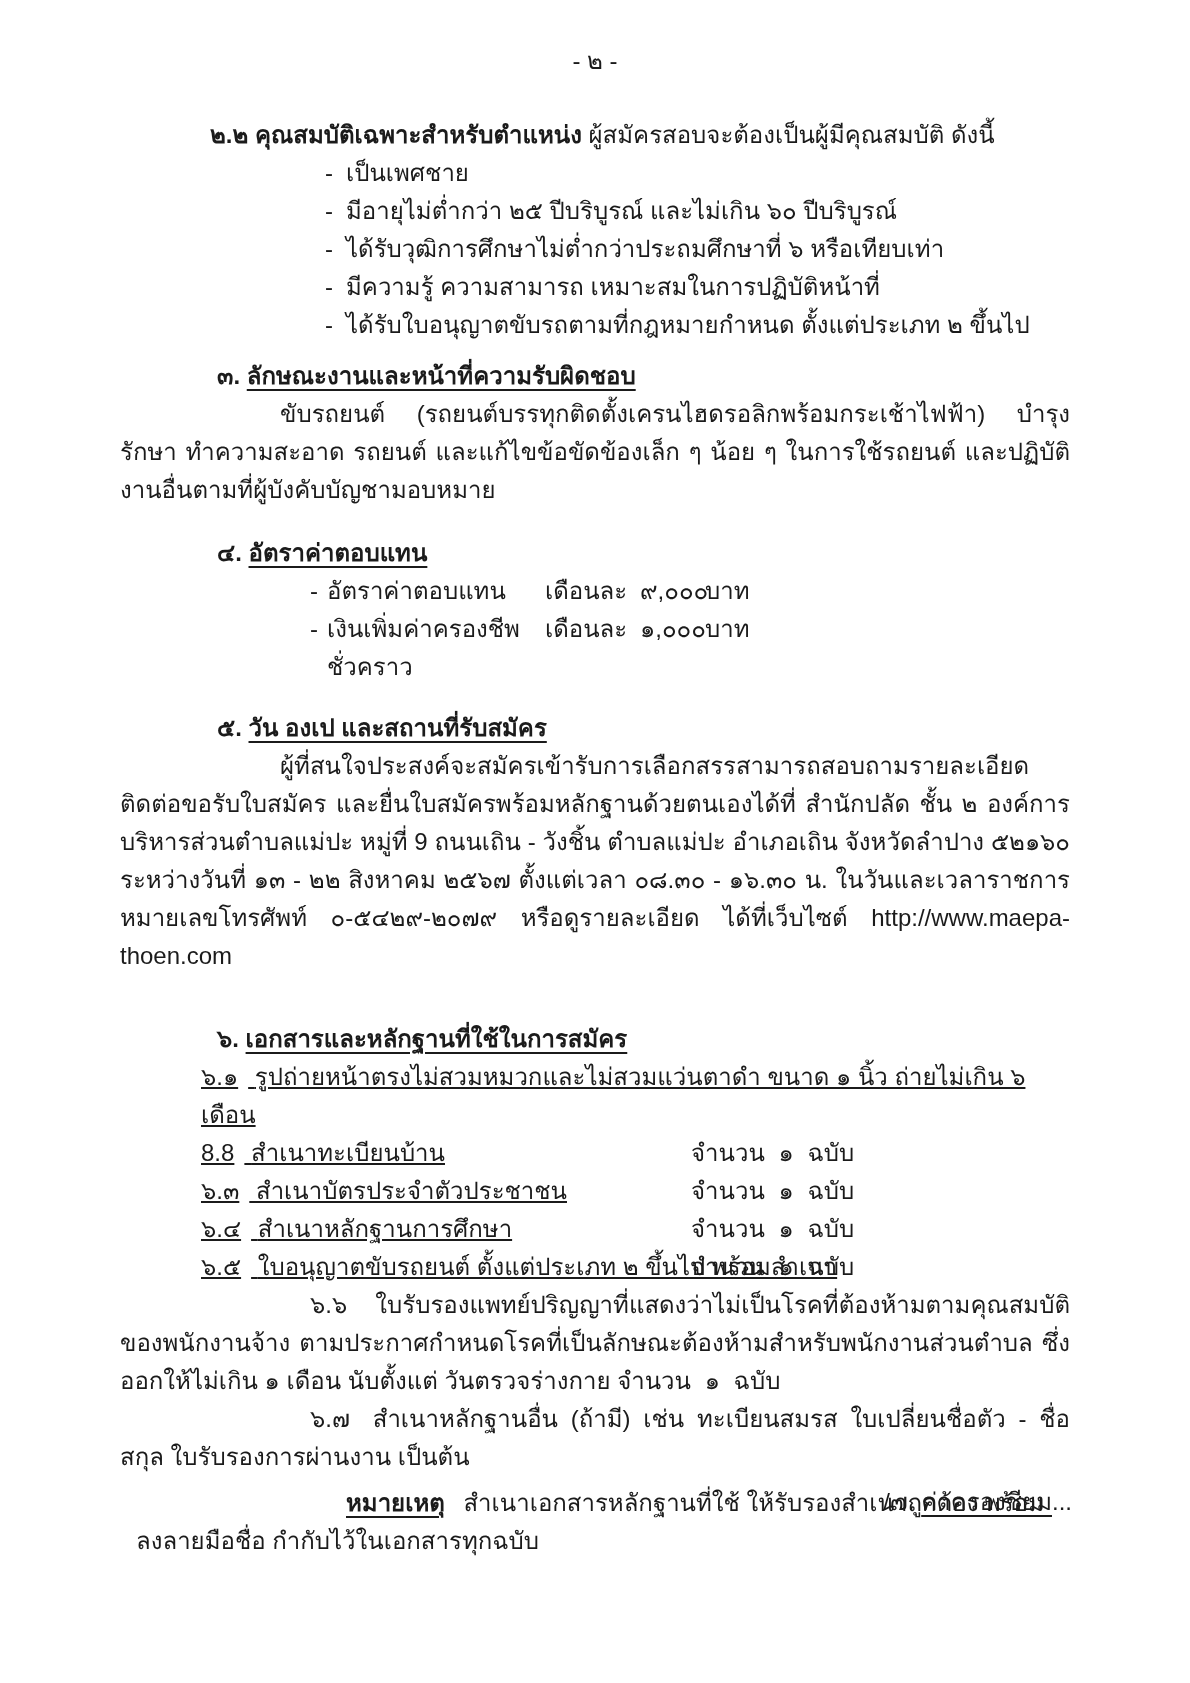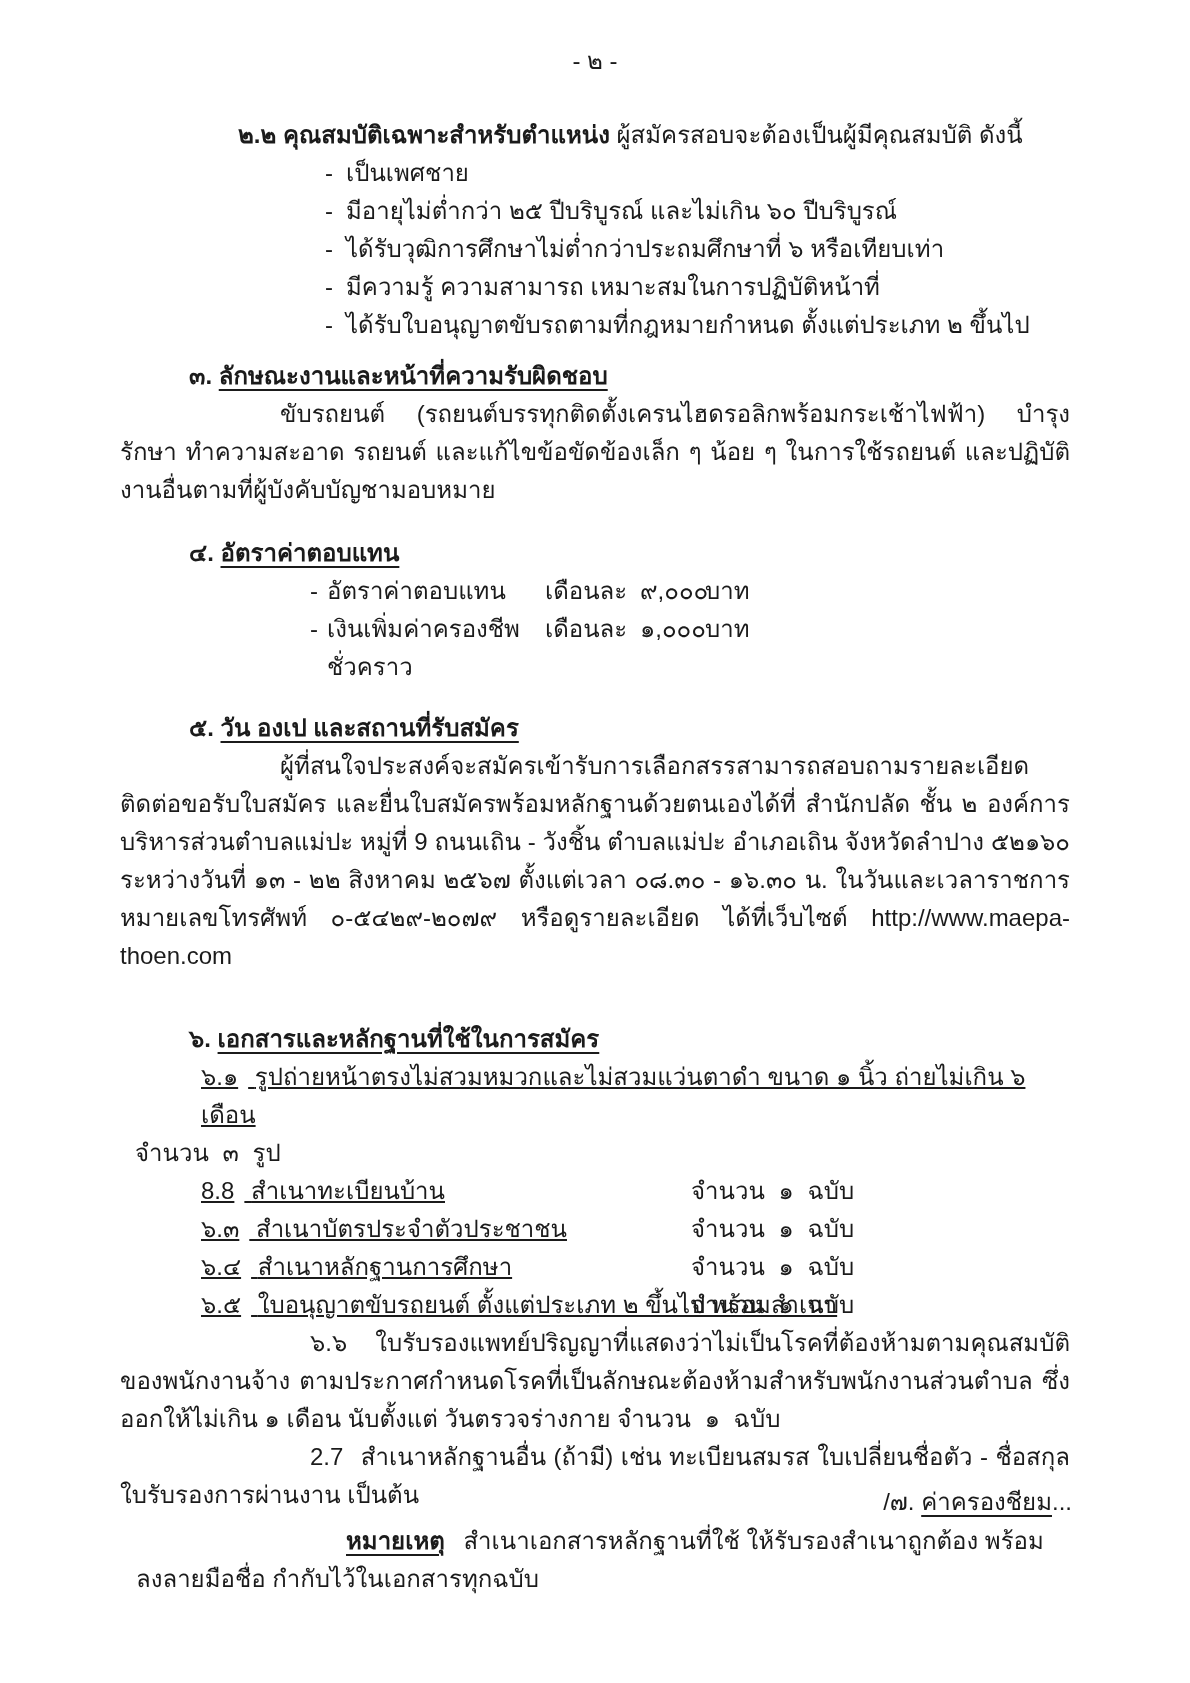--- a/index.html
+++ b/index.html
@@ -12,24 +12,24 @@
     background: #ffffff;
     color: #1b1b1b;
     font-family: "Liberation Sans", sans-serif;
     font-size: 24px;
     line-height: 38px;
     padding: 42px 120px 0 120px;
     overflow: hidden;
   }
   .pagenum { text-align: center; }
   .sec-head { font-weight: 700; }
-  .sec-head-22 { margin-top: 36px; margin-left: 118px; }
+  .sec-head-22 { margin-top: 36px; margin-left: 90px; }
   .sec-head-22 .rest { font-weight: 400; }
   .bullet { margin-left: 205px; display: flex; gap: 13px; }
-  .sec-head-n { margin-left: 69px; }
+  .sec-head-n { margin-left: 97px; }
   .sec-head-3 { margin-top: 13px; }
   .sec-head-4 { margin-top: 25px; }
   .sec-head-5 { margin-top: 23px; }
   .sec-head-6 { margin-top: 45px; }
   .u {
     text-decoration: underline;
     text-underline-offset: 5px;
     text-decoration-thickness: 1.5px;
   }
   .para { text-indent: 160px; text-align: justify; }
@@ -125,21 +125,20 @@
 
   <p class="sec-head sec-head-n sec-head-6">
     <span>๖.</span>
     <span class="u">เอกสารและหลักฐานที่ใช้ในการสมัคร</span>
   </p>
 
   <p class="doc-row">
     <span class="doc-no">๖.๑</span>
     <span>รูปถ่ายหน้าตรงไม่สวมหมวกและไม่สวมแว่นตาดำ ขนาด ๑ นิ้ว ถ่ายไม่เกิน ๖ เดือน</span>
   </p>
-  <p class="qty-line qty">จำนวน ๓ รูป</p>
 
   <p class="doc-row">
     <span class="doc-no">8.8</span>
     <span>สำเนาทะเบียนบ้าน</span>
     <span class="doc-qty qty">จำนวน ๑ ฉบับ</span>
   </p>
   <p class="doc-row">
     <span class="doc-no">๖.๓</span>
     <span>สำเนาบัตรประจำตัวประชาชน</span>
     <span class="doc-qty qty">จำนวน ๑ ฉบับ</span>
@@ -153,21 +152,21 @@
     <span class="doc-no">๖.๕</span>
     <span>ใบอนุญาตขับรถยนต์ ตั้งแต่ประเภท ๒ ขึ้นไป พร้อมสำเนา</span>
     <span class="doc-qty qty">จำนวน ๑ ฉบับ</span>
   </p>
   <p class="doc-para">
     <span class="doc-no">๖.๖</span>
     <span>ใบรับรองแพทย์ปริญญาที่แสดงว่าไม่เป็นโรคที่ต้องห้ามตามคุณสมบัติของพนักงานจ้าง ตามประกาศกำหนดโรคที่เป็นลักษณะต้องห้ามสำหรับพนักงานส่วนตำบล ซึ่งออกให้ไม่เกิน ๑ เดือน นับตั้งแต่ วันตรวจร่างกาย</span>
     <span class="qty">จำนวน ๑ ฉบับ</span>
   </p>
   <p class="doc-para">
-    <span class="doc-no">2.7</span>
+    <span class="doc-no">๖.๗</span>
     <span>สำเนาหลักฐานอื่น (ถ้ามี) เช่น ทะเบียนสมรส ใบเปลี่ยนชื่อตัว - ชื่อสกุล ใบรับรองการผ่านงาน เป็นต้น</span>
   </p>
 
   <p class="note-para">
     <span class="note-label u">หมายเหตุ</span>
     <span>สำเนาเอกสารหลักฐานที่ใช้ ให้รับรองสำเนาถูกต้อง พร้อมลงลายมือชื่อ กำกับไว้ในเอกสารทุกฉบับ</span>
   </p>
 
   <p class="footer-line">
     <span>/๗.</span>

